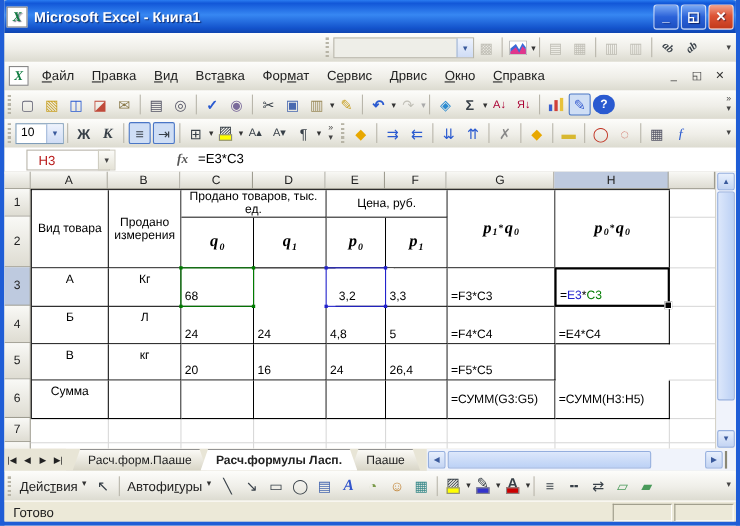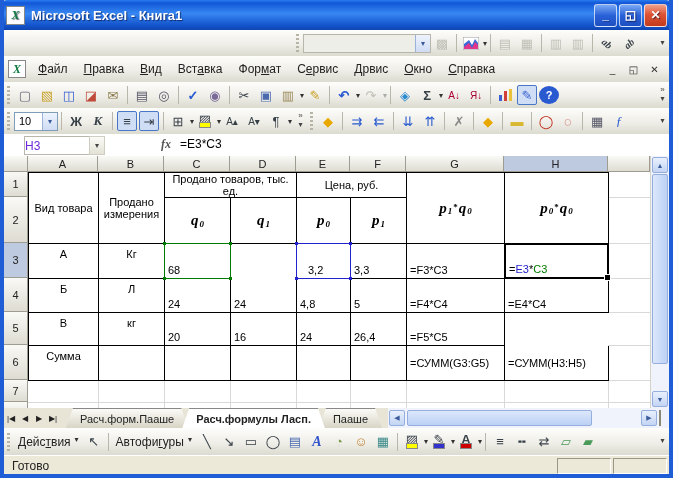--- a/index.html
+++ b/index.html
@@ -41,21 +41,21 @@
   .colorbar{position:absolute;left:3px;right:3px;bottom:2px;height:4px;border:1px solid #888;}
   .menu-item{padding:4px 8px;display:flex;}
   .menu-item .key{text-decoration:underline;}
   .mdi-btn{width:17px;height:15px;display:flex;align-items:center;justify-content:center;
     font-size:10px;color:#333;border:1px solid transparent;margin:0 1px;}
   .seriftxt{font-family:"Liberation Serif",serif;}
   
   .formulabar{position:absolute;top:134px;left:0;right:0;height:22px;background:#fff;
     border-bottom:2px solid #b9b6ab;display:flex;align-items:center;font-size:12px;}
   .namebox{position:absolute;left:20px;top:2px;width:64px;height:17px;border:1px solid #b9b6ab;
-    display:flex;align-items:center;font-size:12px;color:#6d28d9;background:#fff;}
+    display:flex;align-items:center;padding-left:10px;font-size:12px;color:#b91c1c;background:#fff;}
   .namedrop{position:absolute;left:85px;top:2px;width:14px;height:17px;display:flex;align-items:center;
     justify-content:center;font-size:8px;color:#444;border:1px solid #d0cec2;background:linear-gradient(#fbfbf8,#e4e2d6);}
   .fxicon{position:absolute;left:152px;top:2px;width:20px;height:17px;display:flex;align-items:center;
     justify-content:center;font:italic bold 12px "Liberation Serif",serif;color:#555;}
   .fmtext{position:absolute;left:176px;top:3px;font-size:12px;color:#000;}
   
   .grid{position:absolute;top:156px;left:0;width:665px;height:252px;background:#fff;overflow:hidden;}
   .hdr{position:absolute;box-sizing:border-box;background:linear-gradient(180deg,#f9f9f6,#dedcd2);
     border-right:1px solid #9e9c90;border-bottom:1px solid #9e9c90;display:flex;align-items:center;
     justify-content:center;font-size:11px;color:#222;}

